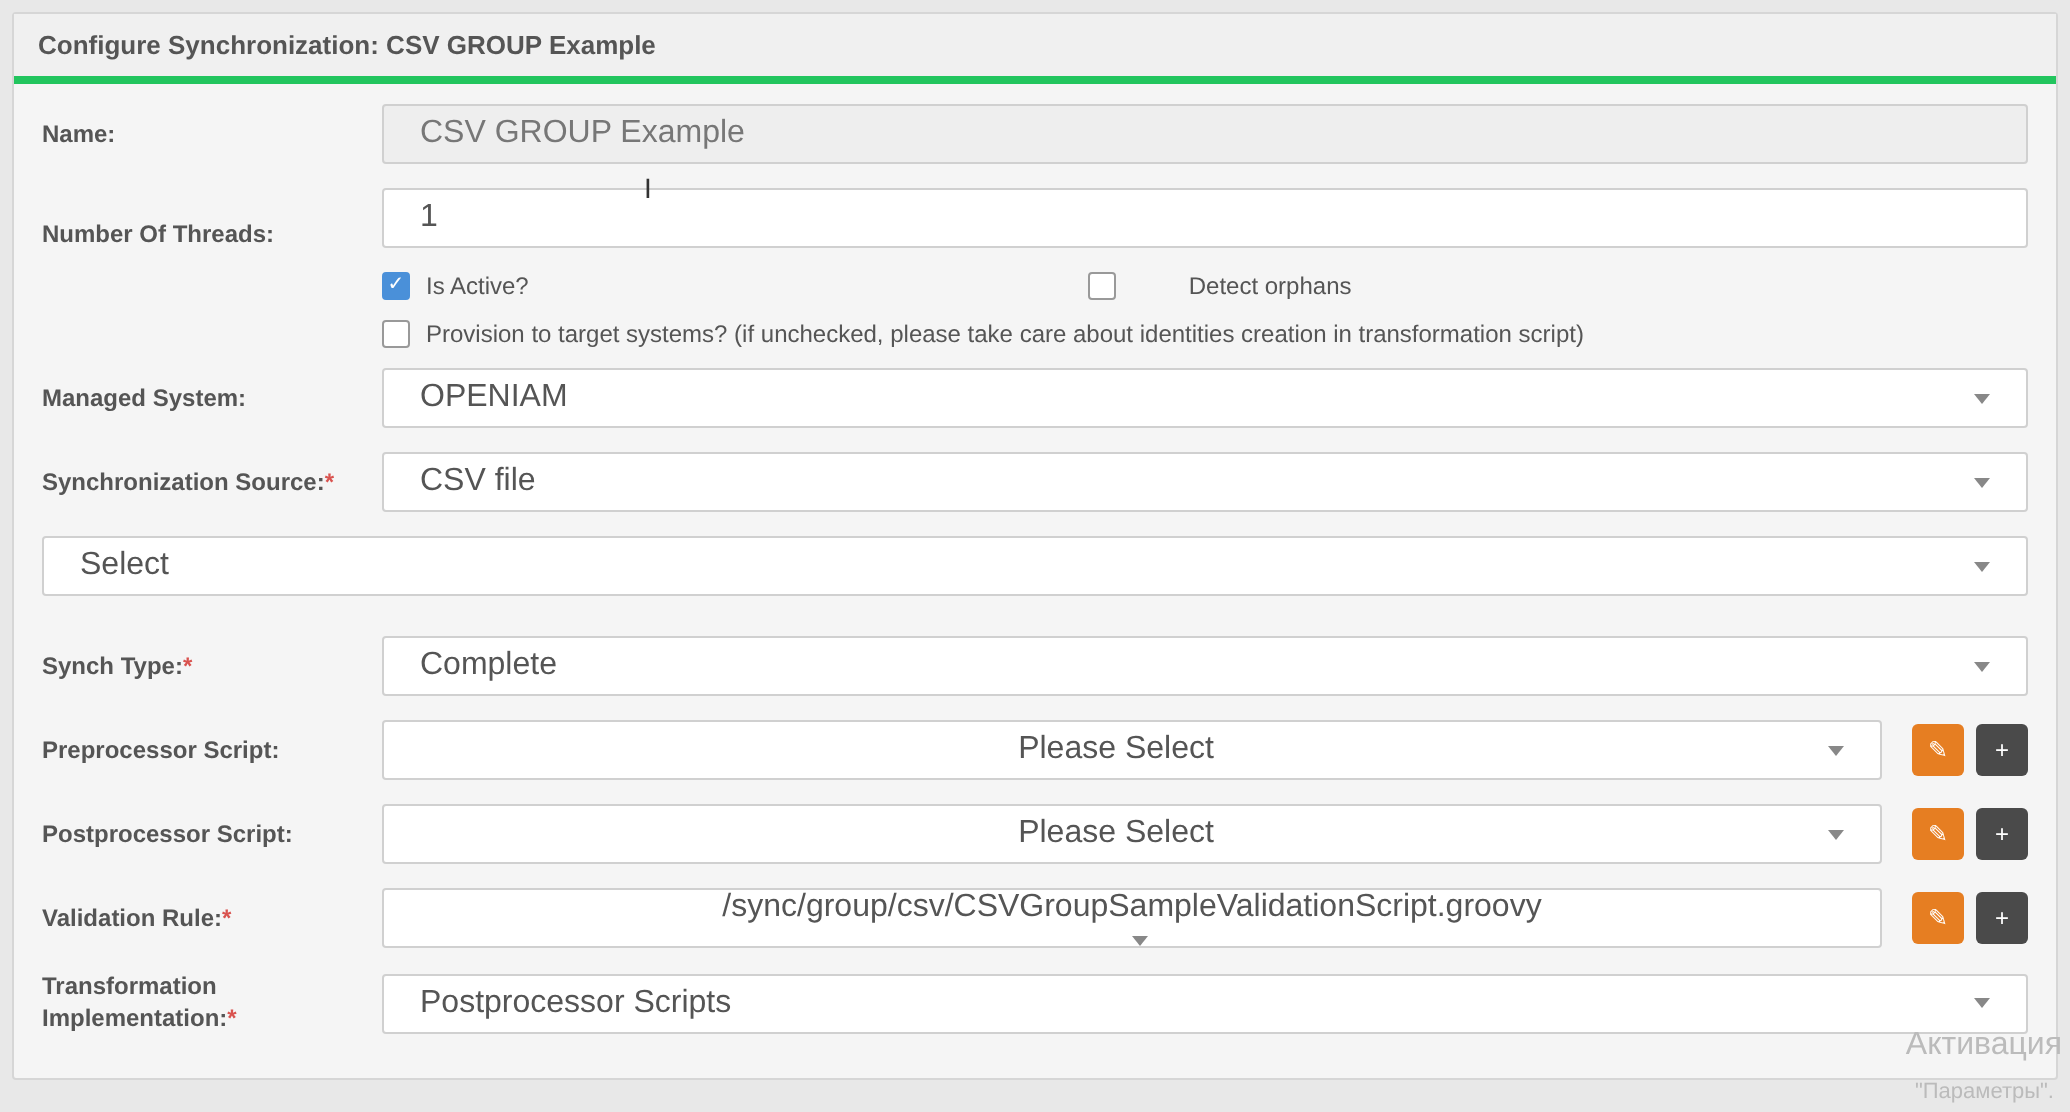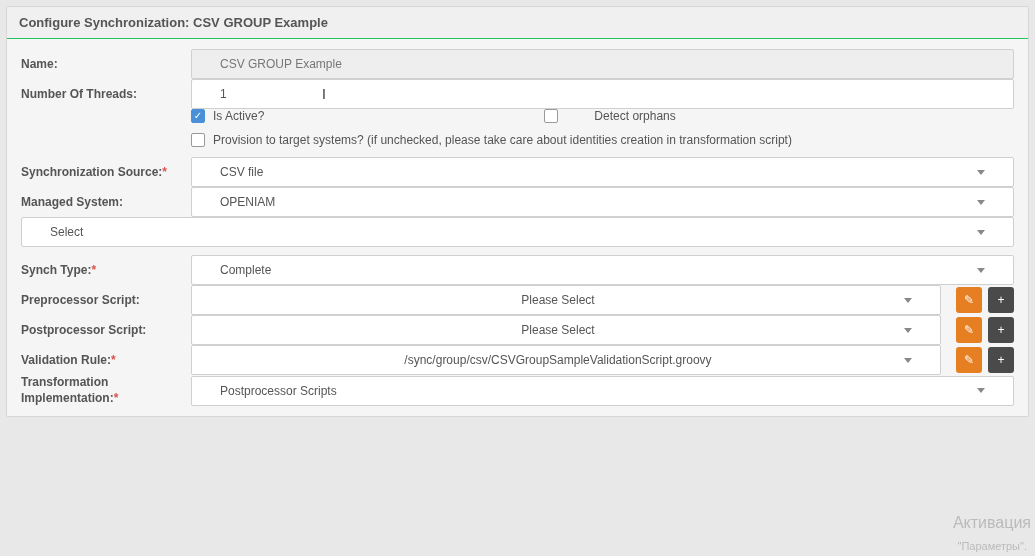--- a/index.html
+++ b/index.html
@@ -15,51 +15,52 @@
     background: #f5f5f5;
     border: 1px solid #d6d6d6;
     margin: 6px;
     border-radius: 2px;
   }
   .panel-header {
     padding: 8px 12px;
     font-weight: bold;
     font-size: 13px;
     color: #555;
-    border-bottom: 1px solid #22c55e;
+    border-bottom: 4px solid #22c55e;
     background: #f0f0f0;
   }
   .form-body {
     padding: 10px 14px;
   }
   .row {
     display: flex;
     align-items: center;
+    margin-bottom: 12px;
   }
   .label-col {
     width: 170px;
     font-weight: bold;
     color: #555;
     font-size: 12px;
     flex-shrink: 0;
   }
   .req { color: #d9534f; }
   .field-col {
     flex: 1;
     display: flex;
     align-items: center;
     gap: 6px;
   }
   .input, .select {
     flex: 1;
     height: 30px;
     border: 1px solid #d0d0d0;
     background: #fff;
-    padding: 0 28px;
-    font-size: 12px;
+    padding: 0 18px;
+    font-size: 16px;
     color: #555;
     border-radius: 2px;
     display: flex;
     align-items: center;
     justify-content: space-between;
   }
   .input.disabled { background: #eeeeee; color:#777; }
   .select .val { flex: 1; }
   .select .caret {
     width: 0; height: 0;
@@ -145,21 +146,21 @@
 
     <div class="row">
       <div class="label-col">Name:</div>
       <div class="field-col">
         <div class="input disabled">
           <span>CSV GROUP Example</span>
         </div>
       </div>
     </div>
 
-    <div class="row" style="position:relative;">
+    <div class="row" style="position:relative;align-items:flex-end;">
       <div class="label-col">Number Of Threads:</div>
       <div class="field-col">
         <div class="input">
           <span>1</span>
         </div>
       </div>
     </div>
 
     <div class="checks-row">
       <div class="check-group">
@@ -173,34 +174,34 @@
     </div>
 
     <div class="checks-row">
       <div class="check-group">
         <div class="cbox"></div>
         <span>Provision to target systems? (if unchecked, please take care about identities creation in transformation script)</span>
       </div>
     </div>
 
     <div class="row">
+      <div class="label-col">Managed System:</div>
+      <div class="field-col">
+        <div class="select">
+          <span class="val">OPENIAM</span>
+          <span class="caret"></span>
+        </div>
+      </div>
+    </div>
+
+    <div class="row">
       <div class="label-col"><span>Synchronization Source:</span><span class="req">*</span></div>
       <div class="field-col">
         <div class="select">
           <span class="val">CSV file</span>
-          <span class="caret"></span>
-        </div>
-      </div>
-    </div>
-
-    <div class="row">
-      <div class="label-col">Managed System:</div>
-      <div class="field-col">
-        <div class="select">
-          <span class="val">OPENIAM</span>
           <span class="caret"></span>
         </div>
       </div>
     </div>
 
     <div class="row">
       <div class="field-col">
         <div class="select">
           <span class="val">Select</span>
           <span class="caret"></span>
@@ -253,21 +254,21 @@
           <div class="btn-icon btn-dark">
               <span>+</span>
             </div>
         </div>
       </div>
     </div>
 
     <div class="row with-actions">
       <div class="label-col"><span>Validation Rule:</span><span class="req">*</span></div>
       <div class="field-col">
-        <div class="select" style="max-width:750px;">
+        <div class="select" style="max-width:750px;flex-direction:column;">
           <span class="val">/sync/group/csv/CSVGroupSampleValidationScript.groovy</span>
           <span class="caret"></span>
         </div>
         <div class="actions-right">
           <div class="btn-icon btn-orange">
               <span>✎</span>
             </div>
           <div class="btn-icon btn-dark">
               <span>+</span>
             </div>

